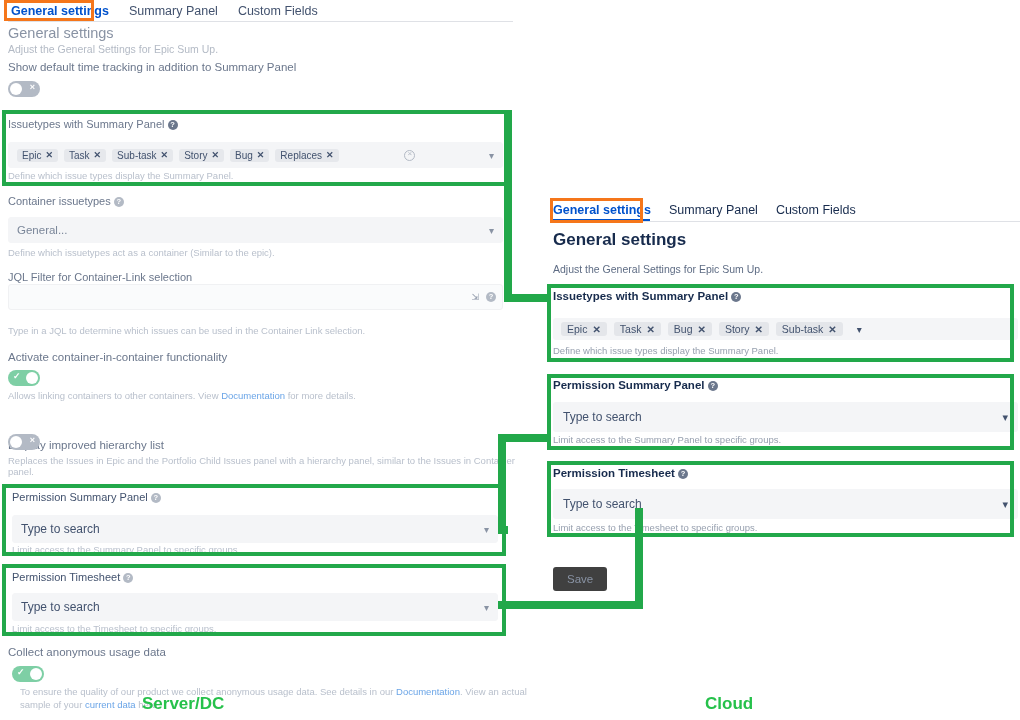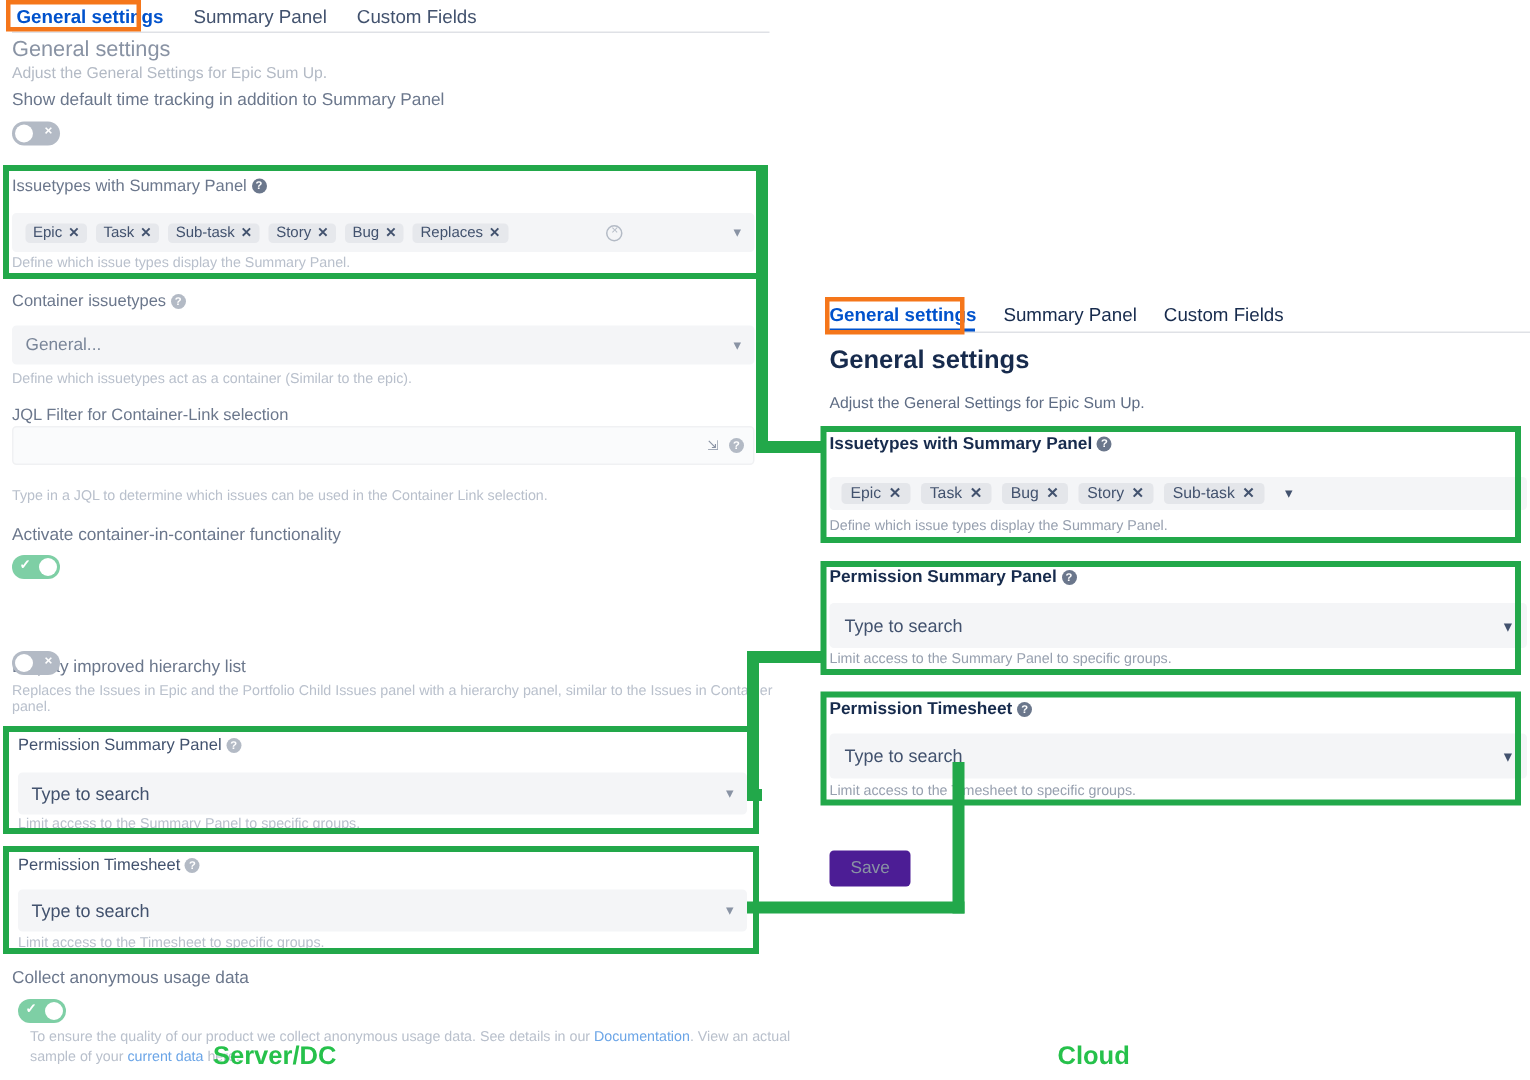--- a/index.html
+++ b/index.html
@@ -97,21 +97,21 @@
   .c-select {
     background:#f4f5f7; border-radius:3px; height:30px;
     display:flex; align-items:center; padding:0 10px;
     color:#42526e; font-size:12px;
   }
   .c-select .chev { margin-left:auto; color:#42526e; font-size:11px; }
   .c-chips { background:#f4f5f7; border-radius:3px; height:22px; display:flex; align-items:center; padding:0 8px; gap:7px; }
   .c-chip { background:#e4e6ea; border-radius:3px; padding:1px 6px; font-size:10.5px; color:#42526e; display:flex; gap:5px; align-items:center; }
   .c-chip .x { font-weight:bold; font-size:10px; }
   .save-btn {
-    background:#4c1d95; border:none; border-radius:3px;
+    background:#404040; border:none; border-radius:3px;
     color:#8993a4; font-size:11.5px; padding:6px 14px;
     font-family:"Liberation Sans", sans-serif; cursor:pointer;
   }
 </style>
 </head>
 <body>
 
 <div class="panel" style="left:0; top:0; width:520px; height:720px;">
 
   <div class="tabs" style="position:absolute; left:8px; top:2px;">
@@ -184,20 +184,23 @@
       <span class="qmark">?</span>
     </span>
   </div>
   <div class="field-help" style="position:absolute; left:8px; top:325px;">Type in a JQL to determine which issues can be used in the Container Link selection.</div>
 
   <div class="field-label" style="position:absolute; left:8px; top:351px; font-size:11.5px;">Activate container-in-container functionality</div>
   <div class="toggle on" style="position:absolute; left:8px; top:370px;">
     <span class="mark">✓</span>
     <span class="knob"></span>
   </div>
+  <div class="field-help" style="position:absolute; left:8px; top:390px;">
+    <span>Allows linking containers to other containers. View </span><a class="lnk" href="#">Documentation</a><span> for more details.</span>
+  </div>
 
   <div class="field-label" style="position:absolute; left:8px; top:415px; font-size:11.5px;margin-top:24px;">Display improved hierarchy list</div>
   <div class="toggle off" style="position:absolute; left:8px; top:434px;">
     <span class="mark">×</span>
     <span class="knob"></span>
   </div>
   <div class="field-help" style="position:absolute; left:8px; top:455px;">Replaces the Issues in Epic and the Portfolio Child Issues panel with a hierarchy panel, similar to the Issues in Container panel.</div>
 
   <div class="field-label" style="position:absolute; left:12px; top:491px; color:#42526e;">
     <span>Permission Summary Panel</span>

